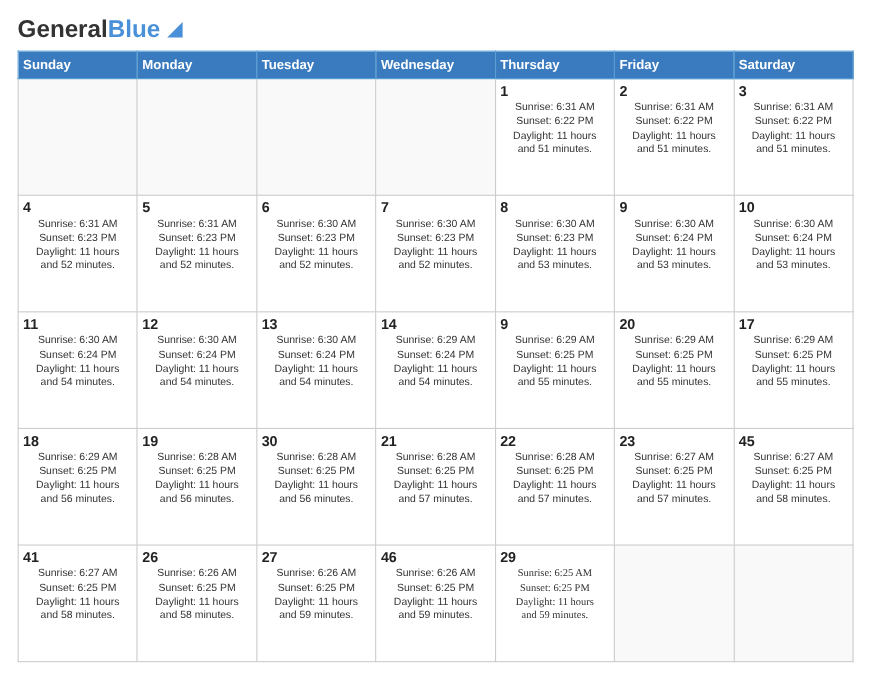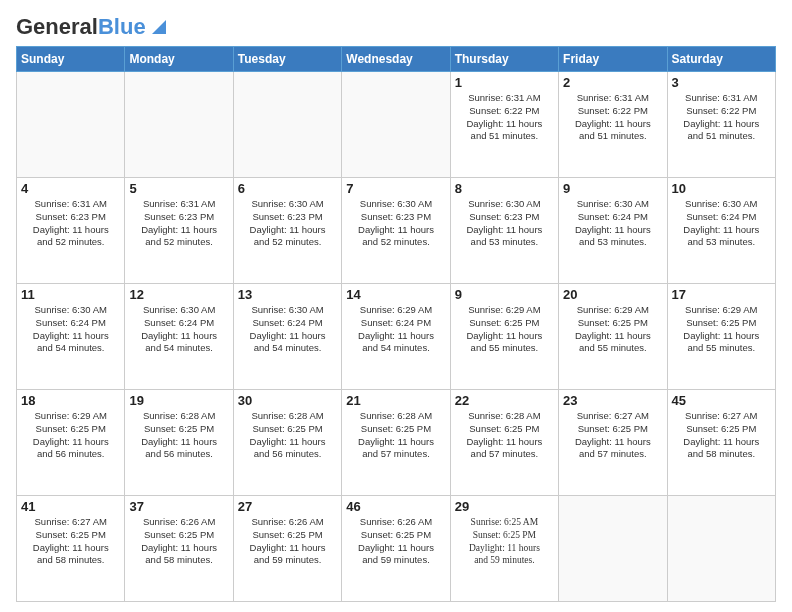--- a/index.html
+++ b/index.html
@@ -304,21 +304,21 @@
         </tr>
         <tr>
           <td>
             <span class="day-number">41</span>
             <div class="day-info" style="white-space: pre-line;">Sunrise: 6:27 AM
 Sunset: 6:25 PM
 Daylight: 11 hours
 and 58 minutes.</div>
           </td>
           <td>
-            <span class="day-number">37</span>
+            <span class="day-number">26</span>
             <div class="day-info" style="white-space: pre-line;">Sunrise: 6:26 AM
 Sunset: 6:25 PM
 Daylight: 11 hours
 and 58 minutes.</div>
           </td>
           <td>
             <span class="day-number">27</span>
             <div class="day-info" style="white-space: pre-line;">Sunrise: 6:26 AM
 Sunset: 6:25 PM
 Daylight: 11 hours

